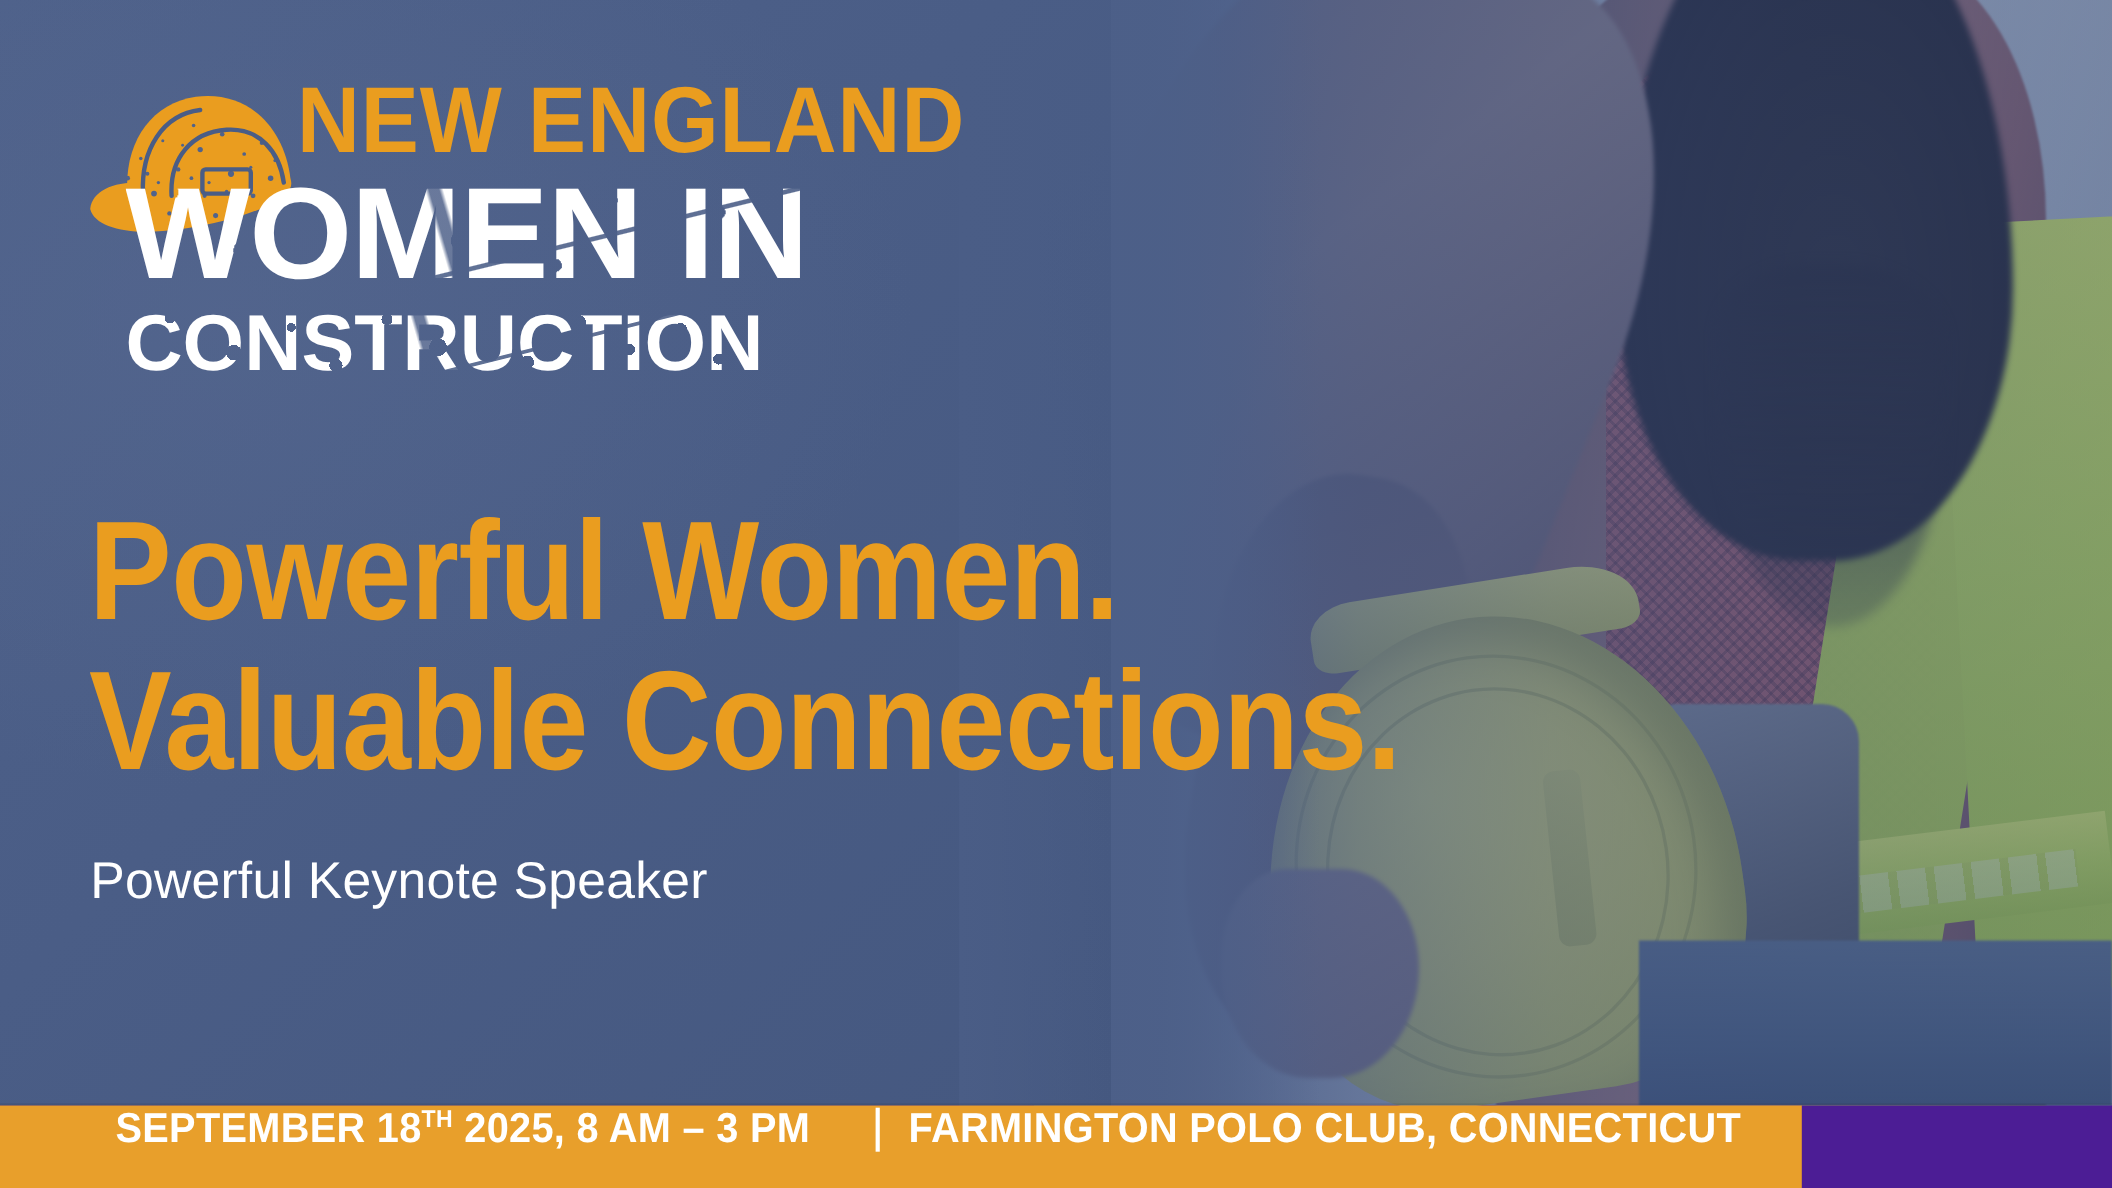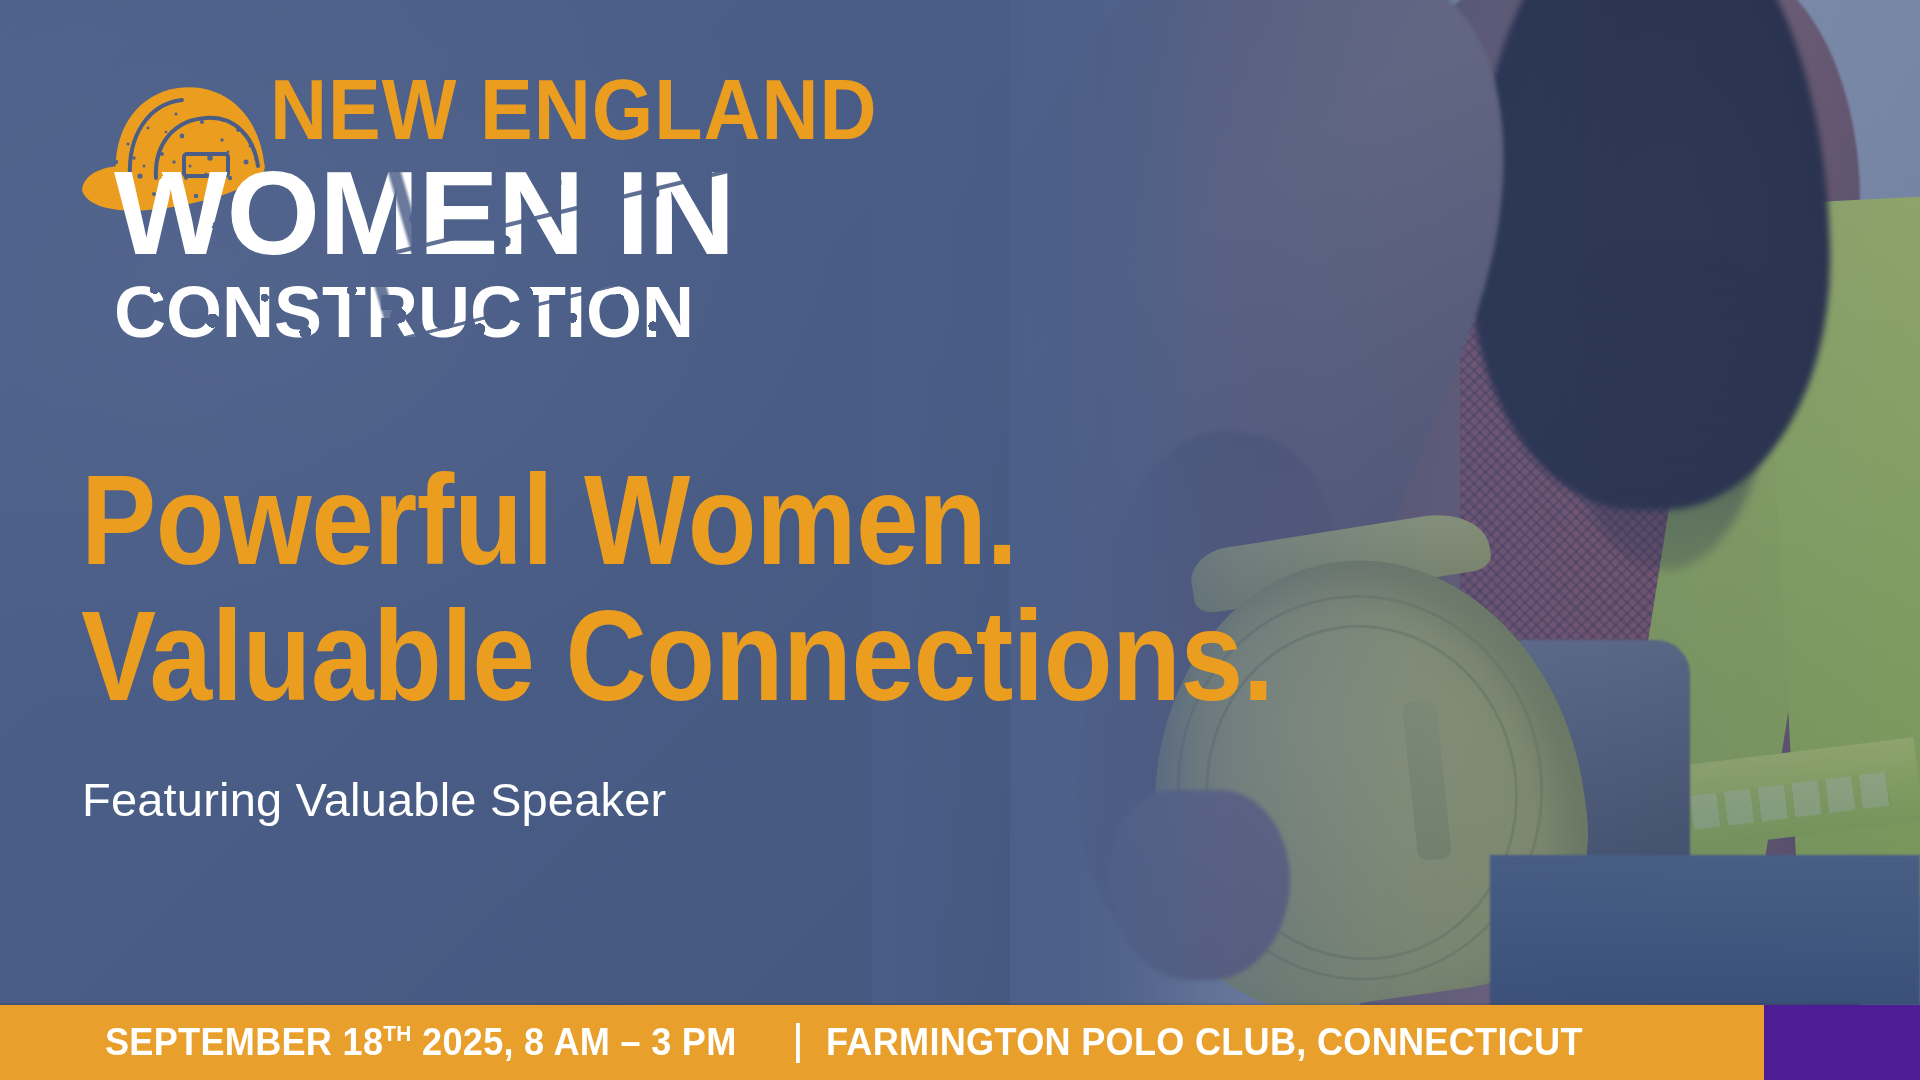--- a/index.html
+++ b/index.html
@@ -426,25 +426,25 @@
     font-size: 56px;
     letter-spacing: 0px;
     white-space: nowrap;
   }
 
   
   .footer-bar {
     position: absolute;
     left: 0;
     bottom: 0;
-    width: 1764px;
+    width: 1638px;
     height: 75px;
     background: #e89f2b;
     display: flex;
-    align-items: center;
+    align-items: flex-start;
     z-index: 10;
   }
   .footer-inner {
     display: flex;
     align-items: center;
     margin-left: 105px;
     color: #ffffff;
     font-family: "Liberation Sans Narrow", "Liberation Sans", sans-serif;
     font-weight: bold;
     font-size: 38px;
@@ -583,21 +583,21 @@
       <div class="brand-line-3">
         <span class="distress">CONSTRUCTION</span>
       </div>
     </div>
 
     <div class="tagline">
       <div>Powerful Women.</div>
       <div>Valuable Connections.</div>
     </div>
 
-    <div class="speaker-pre">Featuring Valuable Speaker</div>
+    <div class="speaker-pre">Powerful Keynote Speaker</div>
 
   </div>
 
   <div class="bottom-edge"></div>
 
   <div class="footer-bar">
     <div class="footer-inner">
       <span><span>SEPTEMBER 18</span><sup class="sup">TH</sup><span> 2025, 8 AM – 3 PM</span></span>
       <span class="footer-sep"></span>
       <span>FARMINGTON POLO CLUB, CONNECTICUT</span>

